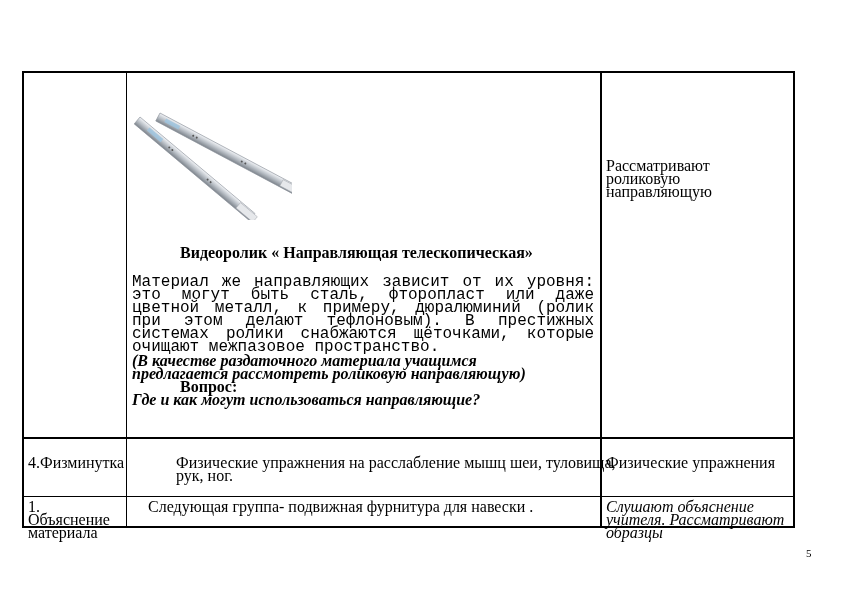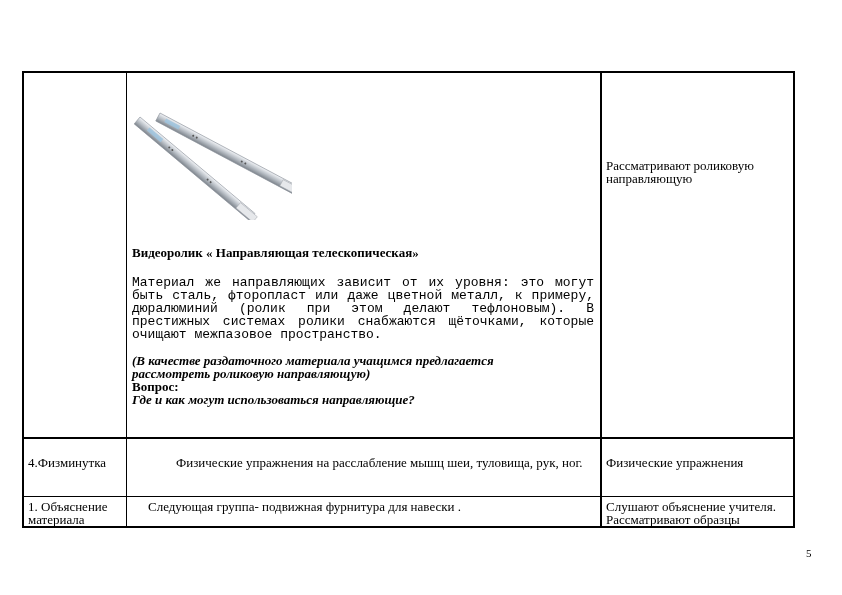--- a/index.html
+++ b/index.html
@@ -1,21 +1,21 @@
 <!DOCTYPE html>
 <html><head>
   <meta charset="utf-8">
   <style>
     html, body { margin: 0; padding: 0; background: #ffffff; }
     body { width: 842px; height: 595px; position: relative; overflow: hidden;
       font-family: "Liberation Serif", "DejaVu Serif", serif; color: #000; }
     .tbl { position: absolute; left: 22px; top: 71px; width: 772px; height: 456px; }
     .line { position: absolute; background: #000; }
-    .cell { position: absolute; font-size: 13px; line-height: 13px; }
-    .b { font-weight: bold; }
+    .cell { position: absolute; font-size: 16px; line-height: 13px; }
+    .b { font-weight: bold; margin-left: 48px; }
     .bi { font-weight: bold; font-style: italic; }
     .just { text-align: justify; }
     .img-wrap { position: absolute; left: 132px; top: 95px; width: 160px; height: 125px; }
     .page-num { position: absolute; left: 806px; top: 547px; font-size: 11px; }
   </style>
 </head>
 <body>
 
 <div class="tbl">
 
@@ -73,15 +73,15 @@
 <div class="cell bi" style="left:132px;top:393px;width:460px;">Где и как могут использоваться направляющие?</div>
 
 <div class="cell" style="left:606px;top:159px;width:180px;"> Рассматривают роликовую направляющую</div>
 
 <div class="cell" style="left:28px;top:456px;width:96px;">4.Физминутка</div>
 <div class="cell" style="left:132px;top:456px;width:462px;margin-left:44px;">Физические упражнения на расслабление мышц шеи, туловища, рук, ног.</div>
 <div class="cell" style="left:606px;top:456px;width:180px;">Физические упражнения</div>
 
 <div class="cell" style="left:28px;top:500px;width:90px;"> 1. Объяснение материала</div>
 <div class="cell" style="left:148px;top:500px;width:462px;"> Следующая группа- подвижная фурнитура для навески .</div>
-<div class="cell" style="left:606px;top:500px;width:180px;">Слушают объяснение учителя. Рассматривают образцы</div>
+<div class="cell" style="left:606px;top:500px;width:180px;font-style:italic;">Слушают объяснение учителя. Рассматривают образцы</div>
 
 <div class="page-num">5</div>
 
 </body></html>

